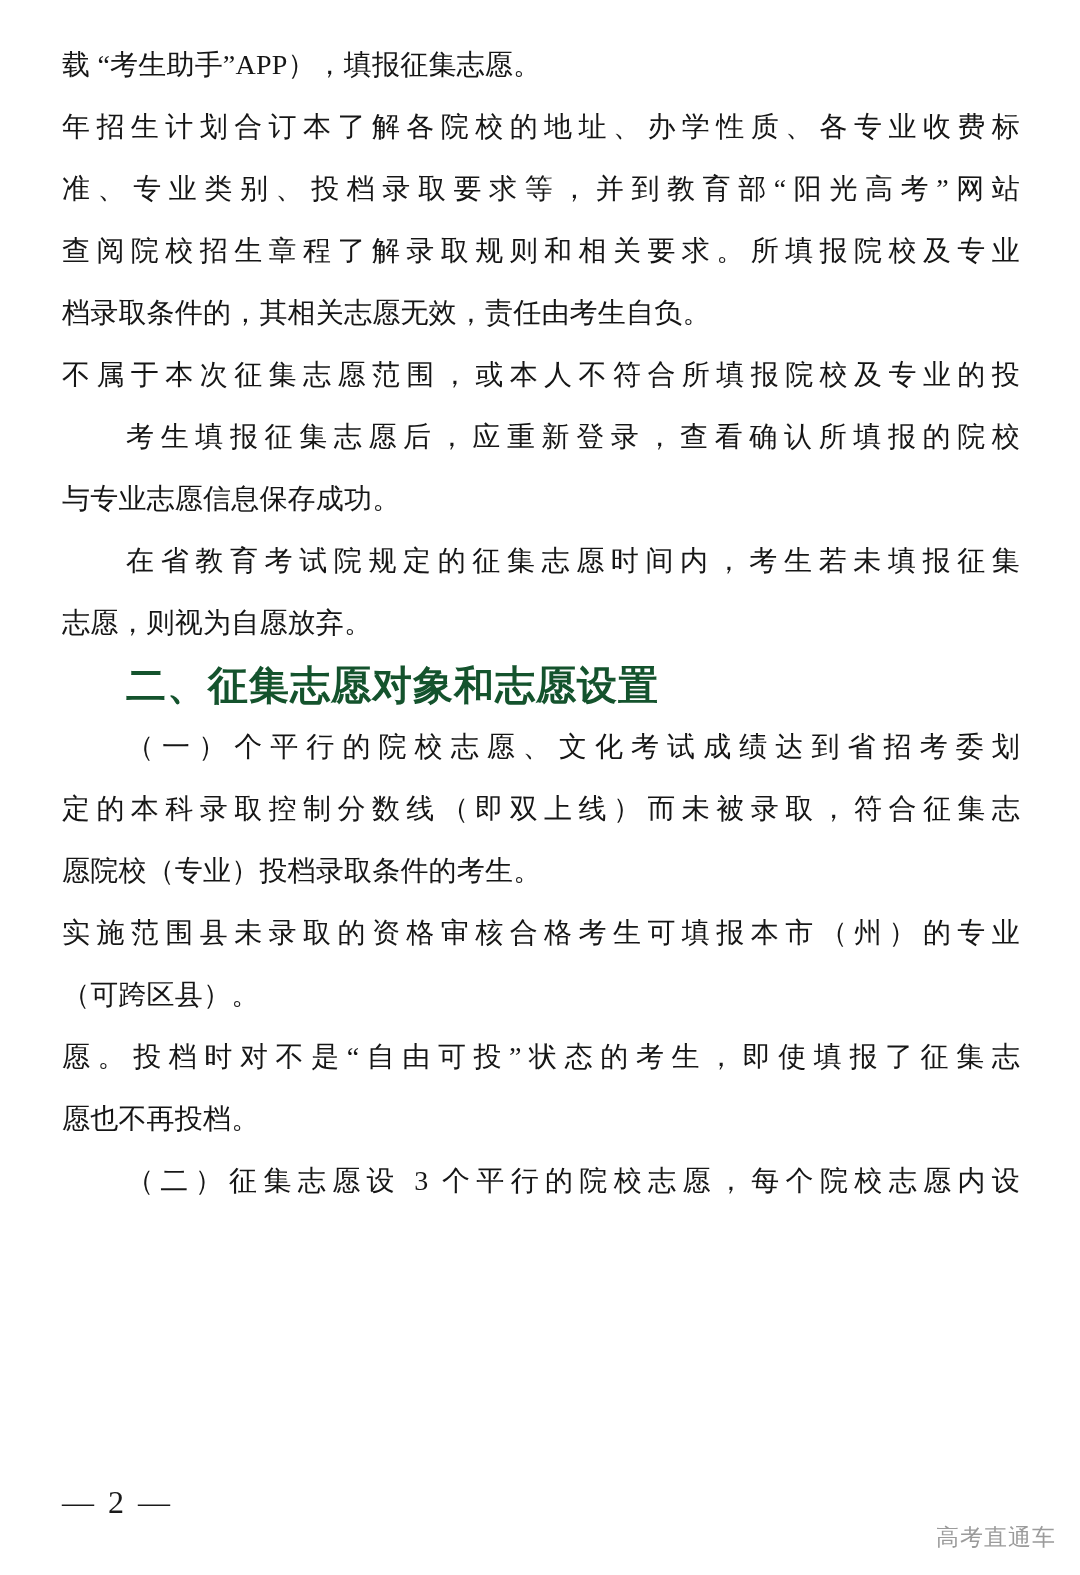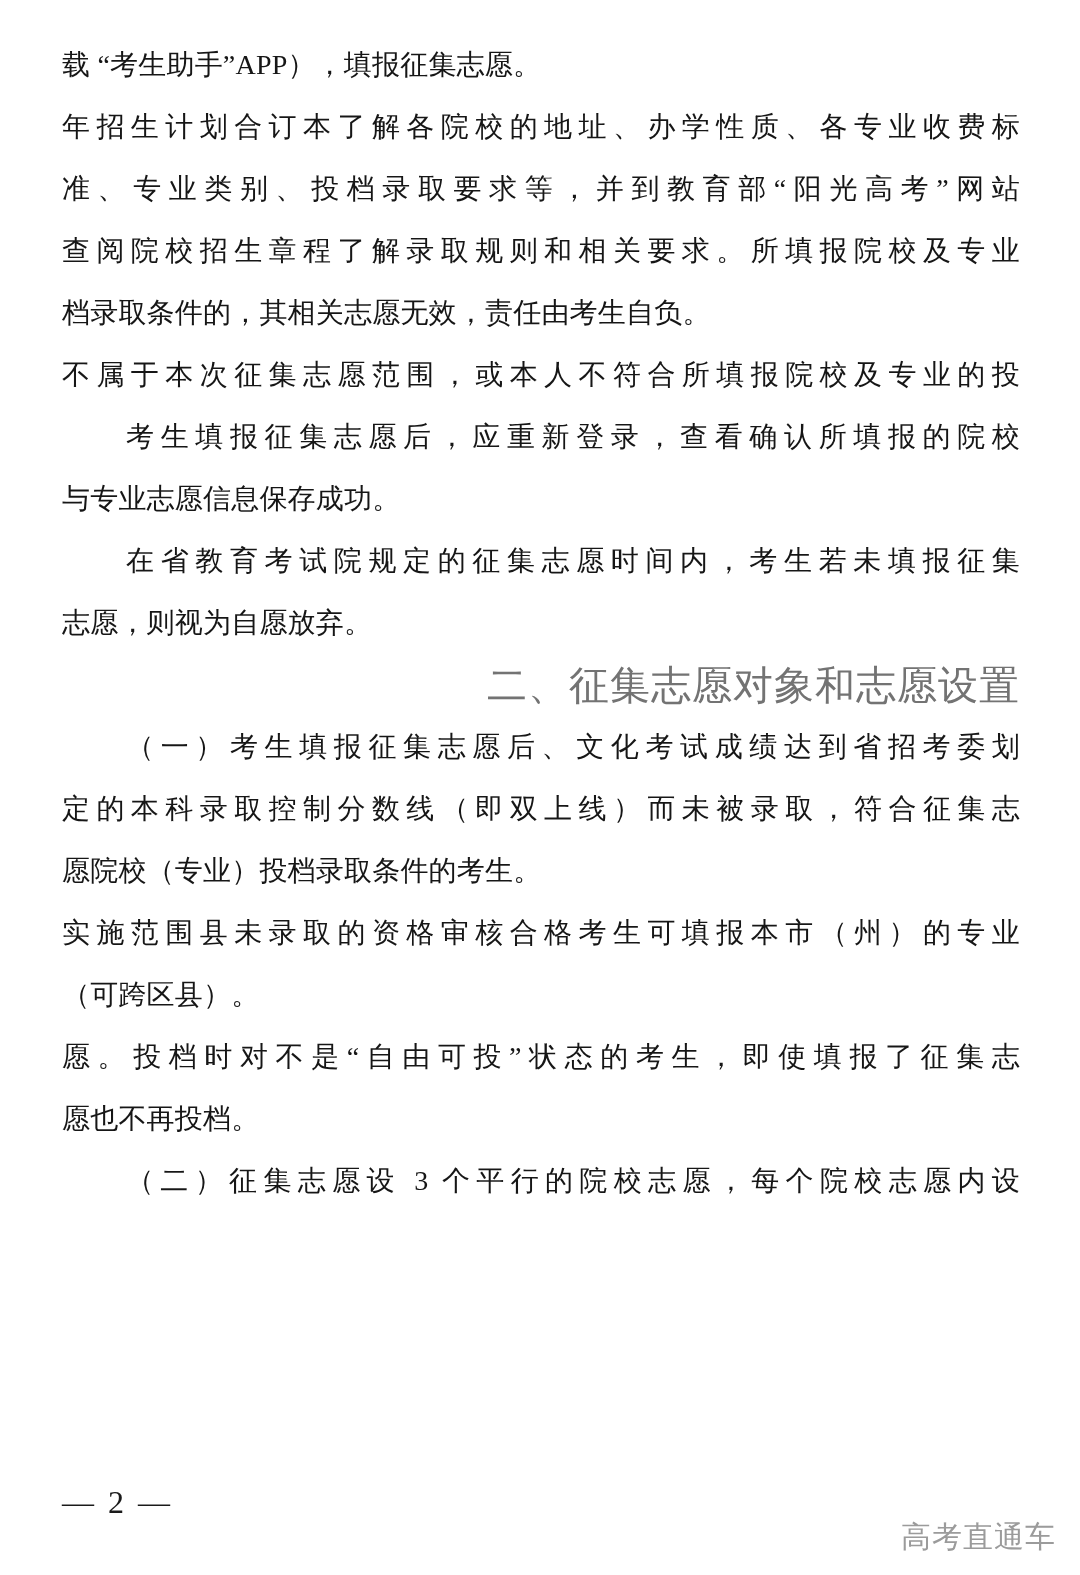--- a/index.html
+++ b/index.html
@@ -47,47 +47,46 @@
   
   .line.justify {
     text-align: justify;
     text-align-last: justify;
     white-space: normal;
   }
 
   
   .line.heading {
     font-family: "Liberation Sans", "DejaVu Sans", sans-serif;
-    font-weight: 400;
+    font-weight: 700;
     font-size: 40px;
     text-indent: 64px;
     letter-spacing: 1px;
-    color: #737373;
-    text-align: right;
+    color: #14532d;
   }
 
   
   #page-number {
     position: absolute;
     left: 62px;
     top: 1482px;
     font-size: 32px;
     line-height: 40px;
     color: #1a1a1a;
     letter-spacing: 3px;
     white-space: pre;
   }
 
   
   #watermark {
     position: absolute;
     right: 24px;
     top: 1522px;
     font-family: "DejaVu Sans", "Liberation Sans", sans-serif;
-    font-size: 30px;
+    font-size: 23px;
     line-height: 30px;
     color: #9b9b9b;
     letter-spacing: 1px;
     white-space: pre;
     user-select: none;
     margin-left: 44px;
   }
 </style>
 </head>
 <body>
@@ -99,21 +98,21 @@
       <div class="line justify">年招生计划合订本了解各院校的地址、办学性质、各专业收费标</div>
       <div class="line justify">准、专业类别、投档录取要求等，并到教育部“阳光高考”网站</div>
       <div class="line justify">查阅院校招生章程了解录取规则和相关要求。所填报院校及专业</div>
       <div class="line">档录取条件的，其相关志愿无效，责任由考生自负。</div>
       <div class="line justify">不属于本次征集志愿范围，或本人不符合所填报院校及专业的投</div>
       <div class="line indent justify">考生填报征集志愿后，应重新登录，查看确认所填报的院校</div>
       <div class="line">与专业志愿信息保存成功。</div>
       <div class="line indent justify">在省教育考试院规定的征集志愿时间内，考生若未填报征集</div>
       <div class="line">志愿，则视为自愿放弃。</div>
       <div class="line heading">二、征集志愿对象和志愿设置</div>
-      <div class="line indent justify">（一）考生填报征集志愿后、文化考试成绩达到省招考委划</div>
+      <div class="line indent justify">（一）个平行的院校志愿、文化考试成绩达到省招考委划</div>
       <div class="line justify">定的本科录取控制分数线（即双上线）而未被录取，符合征集志</div>
       <div class="line">愿院校（专业）投档录取条件的考生。</div>
       <div class="line justify">实施范围县未录取的资格审核合格考生可填报本市（州）的专业</div>
       <div class="line">（可跨区县）。</div>
       <div class="line justify">愿。投档时对不是“自由可投”状态的考生，即使填报了征集志</div>
       <div class="line">愿也不再投档。</div>
       <div class="line indent justify">（二）征集志愿设 3 个平行的院校志愿，每个院校志愿内设</div>
     </div>
 
   <div id="page-number">— 2 —</div>

